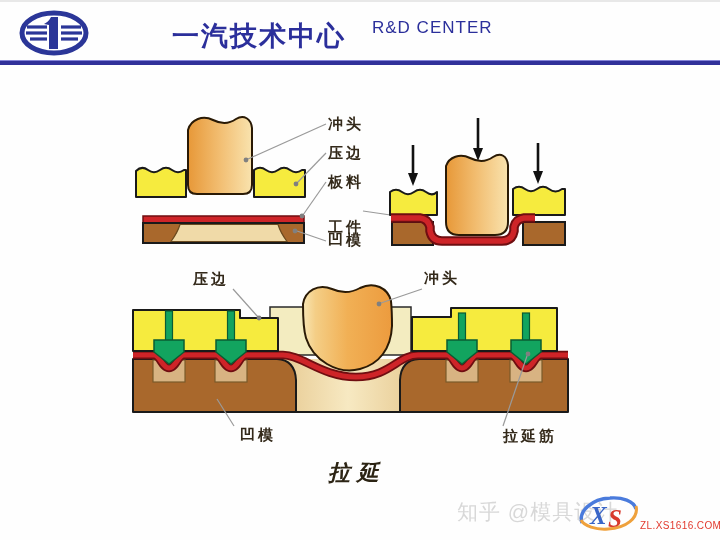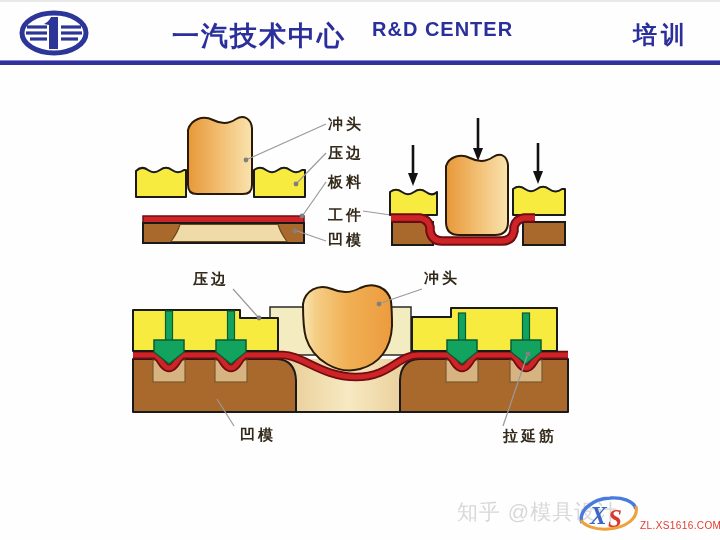--- a/index.html
+++ b/index.html
@@ -9,21 +9,21 @@
     font-family:"Liberation Sans", sans-serif;
   }
   
   .hdr-logo { position:absolute; left:18px; top:7px; z-index:3; }
   .hdr-cn {
     position:absolute; left:172px; top:16px; z-index:3;
     font-size:27px; font-weight:bold; color:#2b2f9b; letter-spacing:2px;
   }
   .hdr-en {
     position:absolute; left:372px; top:16px; z-index:3;
-    font-size:20px; font-weight:bold; color:#2b2f9b; letter-spacing:1px;
+    font-size:17px; font-weight:normal; color:#2b2f9b; letter-spacing:1px;
   }
   .hdr-right {
     position:absolute; left:633px; top:17px; z-index:3;
     font-size:24px; font-weight:bold; color:#2b2f9b; letter-spacing:4px;
   }
   .hdr-rule {
     position:absolute; left:0; top:58px; width:720px; height:4px; z-index:3;
     background:#31319a; border-top:1px solid #8585d8;
   }
   
@@ -68,21 +68,20 @@
       <path d="M9,18 H29"></path>
         <path d="M8,24 H29"></path>
         <path d="M12,30 H29"></path>
       <path d="M43,18 H63"></path>
         <path d="M43,24 H64"></path>
         <path d="M43,30 H60"></path>
     </g>
   </svg>
   <div class="hdr-cn">一汽技术中心</div>
   <div class="hdr-en">R&amp;D CENTER</div>
-  <div class="hdr-right">培训</div>
   <div class="hdr-rule"></div>
 
   <svg class="canvas" viewBox="0 0 720 540">
     <defs>
       <linearGradient id="gradPunchA" x1="0" y1="0" x2="1" y2="0">
         <stop offset="0" stop-color="#e79838"></stop>
         <stop offset="0.5" stop-color="#f2be72"></stop>
         <stop offset="1" stop-color="#f9e3ae"></stop>
       </linearGradient>
       <linearGradient id="gradPunchC" x1="0" y1="0" x2="1" y2="0">
@@ -195,28 +194,29 @@
         <circle cx="259" cy="316" r="2.4"></circle>
         <circle cx="379" cy="302" r="2.4"></circle>
         <circle cx="528" cy="352" r="2.4"></circle>
       </g>
     </g>
   </svg>
 
   <div class="lbl" style="left:328px; top:113px;">冲头</div>
   <div class="lbl" style="left:328px; top:142px;">压边</div>
   <div class="lbl" style="left:328px; top:171px;">板料</div>
-  <div class="lbl" style="left:328px; top:204px;">工件</div>
+  <div class="lbl" style="left:328px; top:216px;">工件</div>
   <div class="lbl" style="left:328px; top:229px;">凹模</div>
 
   <div class="lbl" style="left:193px; top:268px;">压边</div>
   <div class="lbl" style="left:424px; top:267px;">冲头</div>
   <div class="lbl" style="left:240px; top:424px;">凹模</div>
   <div class="lbl" style="left:503px; top:425px;">拉延筋</div>
 
+  <div class="caption">拉延</div>
 
   <div class="wm-credit">知乎 @模具设计</div>
   <svg class="wm-logo" width="64" height="40" viewBox="0 0 64 40">
     <path d="M6,30 C2,18 16,6 34,5 C46,4 58,8 60,16" fill="none" stroke="#4a7bdc" stroke-width="3.4"></path>
     <path d="M60,13 C63,25 50,35 32,36 C20,37 8,33 5,27" fill="none" stroke="#efa13c" stroke-width="3"></path>
     <text x="14" y="31" font-family="Liberation Serif, serif" font-style="italic" font-weight="bold" font-size="25" fill="#3a66c8">X</text>
     <text x="32" y="34" font-family="Liberation Serif, serif" font-style="italic" font-weight="bold" font-size="25" fill="#d8392c">S</text>
   </svg>
   <div class="wm-url">ZL.XS1616.COM</div>
 

